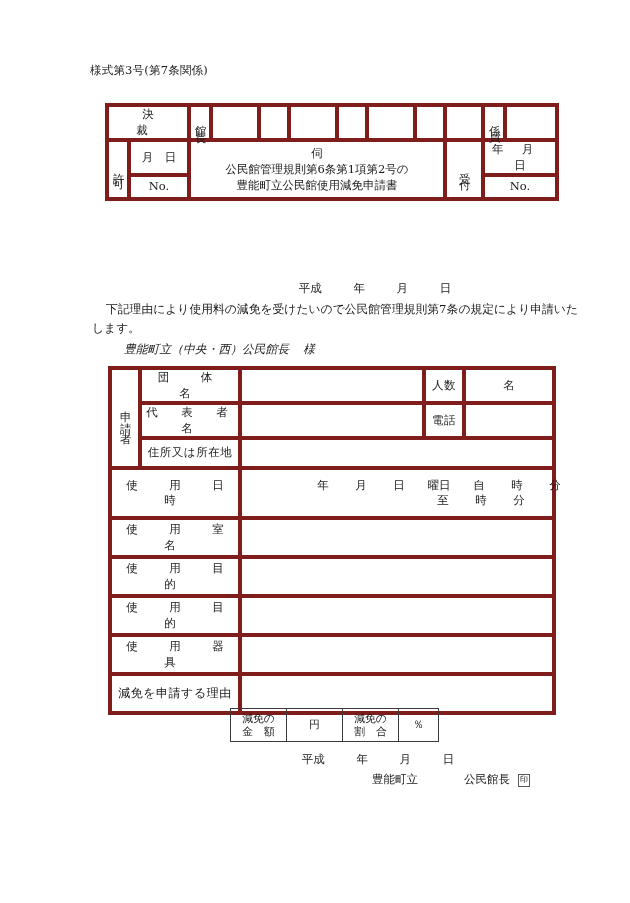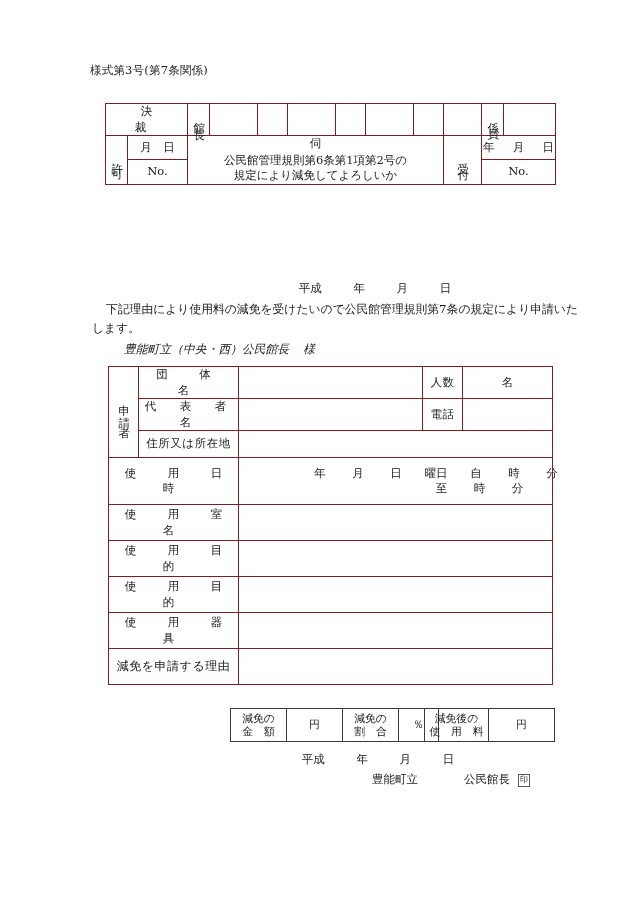--- a/index.html
+++ b/index.html
@@ -32,21 +32,21 @@
     letter-spacing: 0.2px;
     white-space: nowrap;
   }
 
   
   table.grid {
     border-collapse: collapse;
     table-layout: fixed;
   }
   table.grid td {
-    border: 1px solid #7f1d1d;
+    border: 4px solid #7f1d1d;
     font-size: 11.5px;
     padding: 0;
     vertical-align: middle;
     text-align: center;
     line-height: 1.35;
   }
 
   
   .approval {
     position: absolute;
@@ -288,21 +288,21 @@
     <tr>
       <td rowspan="2">
         <div class="vert-wrap">
               <span class="cell-vert">許可</span>
             </div>
       </td>
       <td class="md-cell">月　日</td>
       <td colspan="7" rowspan="2" class="ukagai-block">
         <span class="ukagai-title">伺</span>
         <span>公民館管理規則第6条第1項第2号の</span><br>
-        <span>規定により減免してよろしいか</span>
+        <span>豊能町立公民館使用減免申請書</span>
       </td>
       <td rowspan="2">
         <div class="vert-wrap">
               <span class="cell-vert">受付</span>
             </div>
       </td>
       <td colspan="2" class="date-line">
         <span>年</span>&nbsp;&nbsp;&nbsp;&nbsp;
         <span>月</span>&nbsp;&nbsp;&nbsp;&nbsp;
         <span>日</span>
@@ -420,35 +420,20 @@
       <td class="unit-cell">円</td>
       <td>
         <span class="two-line">減免の</span>
         <span class="two-line l2">割　合</span>
       </td>
       <td class="unit-cell">％</td>
     </tr>
   </tbody>
     </table>
 
-  <table class="redtable redtable-right">
-    <colgroup>
-        <col style="width:64px">
-        <col style="width:66px">
-      </colgroup>
-    <tbody>
-        <tr>
-      <td>
-        <span class="two-line">減免後の</span>
-        <span class="two-line">使　用　料</span>
-      </td>
-      <td class="unit-cell">円</td>
-    </tr>
-  </tbody>
-    </table>
 
   <div class="footer-date">
     <span>平成</span>
     <span>年</span>
     <span>月</span>
     <span>日</span>
   </div>
   <div class="footer-sign">
     <span>豊能町立</span><span class="gap"></span><span>公民館長</span><span class="seal">印</span>
   </div>

